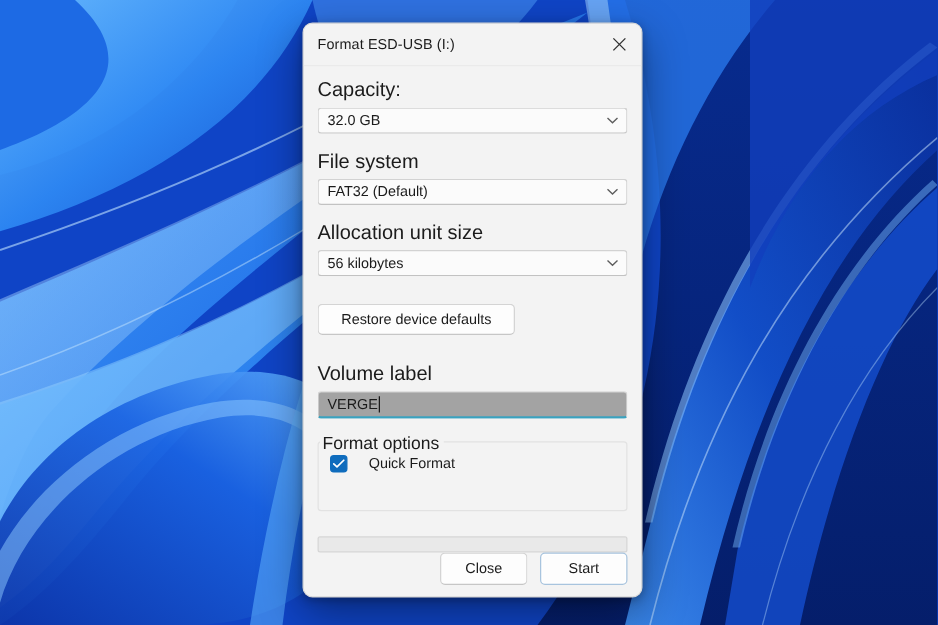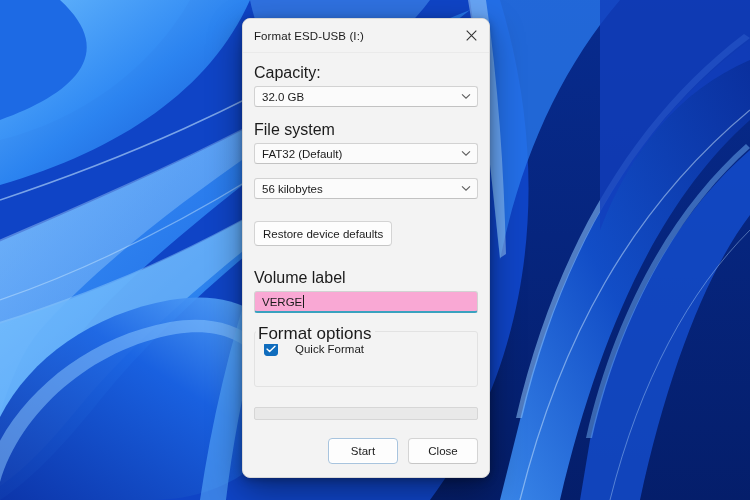--- a/index.html
+++ b/index.html
@@ -28,21 +28,21 @@
       radial-gradient(ellipse 70% 90% at 95% 85%, #072a8c 0%, rgba(7,42,140,0) 70%),
       linear-gradient(145deg, #1763e0 0%, #1557d6 38%, #0f3fc0 62%, #0a2a9c 100%);
   }
   #wallpaper svg { position: absolute; inset: 0; width: 750px; height: 500px; display: block; }
 
   
   #dialog {
     position: absolute;
     left: 242px;
     top: 18px;
-    width: 248px;
+    width: 272px;
     height: 460px;
     background: #f3f3f3;
     border-radius: 8px;
     border: 1px solid #d8d8d8;
     box-shadow: 0 12px 34px rgba(0,0,0,0.40), 0 2px 8px rgba(0,0,0,0.26);
     overflow: hidden;
     display: flex;
     flex-direction: column;
   }
 
@@ -116,29 +116,29 @@
     background: #fdfdfd;
     border: 1px solid #d4d4d4;
     border-bottom-color: #c6c6c6;
     border-radius: 4px;
     font-size: 11.5px;
     color: #1b1b1b;
     font-family: "Liberation Sans", sans-serif;
     display: inline-flex;
     align-items: center;
     justify-content: center;
-    padding: 0 8px;
+    padding: 0 18px;
     align-self: flex-start;
     white-space: nowrap;
   }
 
   
   .text-input {
     height: 22px;
-    background: #f9a8d4;
+    background: #a3a3a3;
     border: 1px solid #d2d2d2;
     border-bottom: 2px solid #3aa2bf;
     border-radius: 3px;
     display: flex;
     align-items: center;
     padding: 0 7px;
   }
   .text-input .val {
     font-size: 11.5px;
     color: #1b1b1b;
@@ -161,21 +161,21 @@
     margin-top: 18px;
     padding: 10px 9px 9px 9px;
     min-height: 56px;
   }
   .groupbox-title {
     position: absolute;
     top: -8px;
     left: 1px;
     background: #f3f3f3;
     padding: 0 4px 0 2px;
-    font-size: 17px;
+    font-size: 14px;
     color: #1b1b1b;
     white-space: nowrap;
   }
   .check-row {
     display: flex;
     align-items: center;
     gap: 17px;
   }
   .checkbox {
     width: 14px;
@@ -343,20 +343,21 @@
       <span class="combo-value">FAT32 (Default)</span>
       <span class="chevron">
         <svg width="10" height="7" viewBox="0 0 10 7">
             <path d="M1 1.4 L5 5.2 L9 1.4" stroke="#5d5d5d" stroke-width="1.1" fill="none"></path>
           </svg>
       </span>
     </div>
 
     <div class="spacer-14"></div>
 
+    <div class="field-label">Allocation unit size</div>
     <div class="combo">
       <span class="combo-value">56 kilobytes</span>
       <span class="chevron">
         <svg width="10" height="7" viewBox="0 0 10 7">
             <path d="M1 1.4 L5 5.2 L9 1.4" stroke="#5d5d5d" stroke-width="1.1" fill="none"></path>
           </svg>
       </span>
     </div>
 
     <div style="height:22px"></div>
@@ -383,18 +384,18 @@
         </span>
         <span class="check-label">Quick Format</span>
       </div>
     </div>
 
     <div class="progress">
       <div class="progress-fill" style="width: 0%;"></div>
     </div>
 
     <div class="footer">
+      <button class="footer-btn">Close</button>
       <button class="footer-btn primary-focus">Start</button>
-      <button class="footer-btn">Close</button>
     </div>
 
   </div>
 </div>
 
 </body></html>

